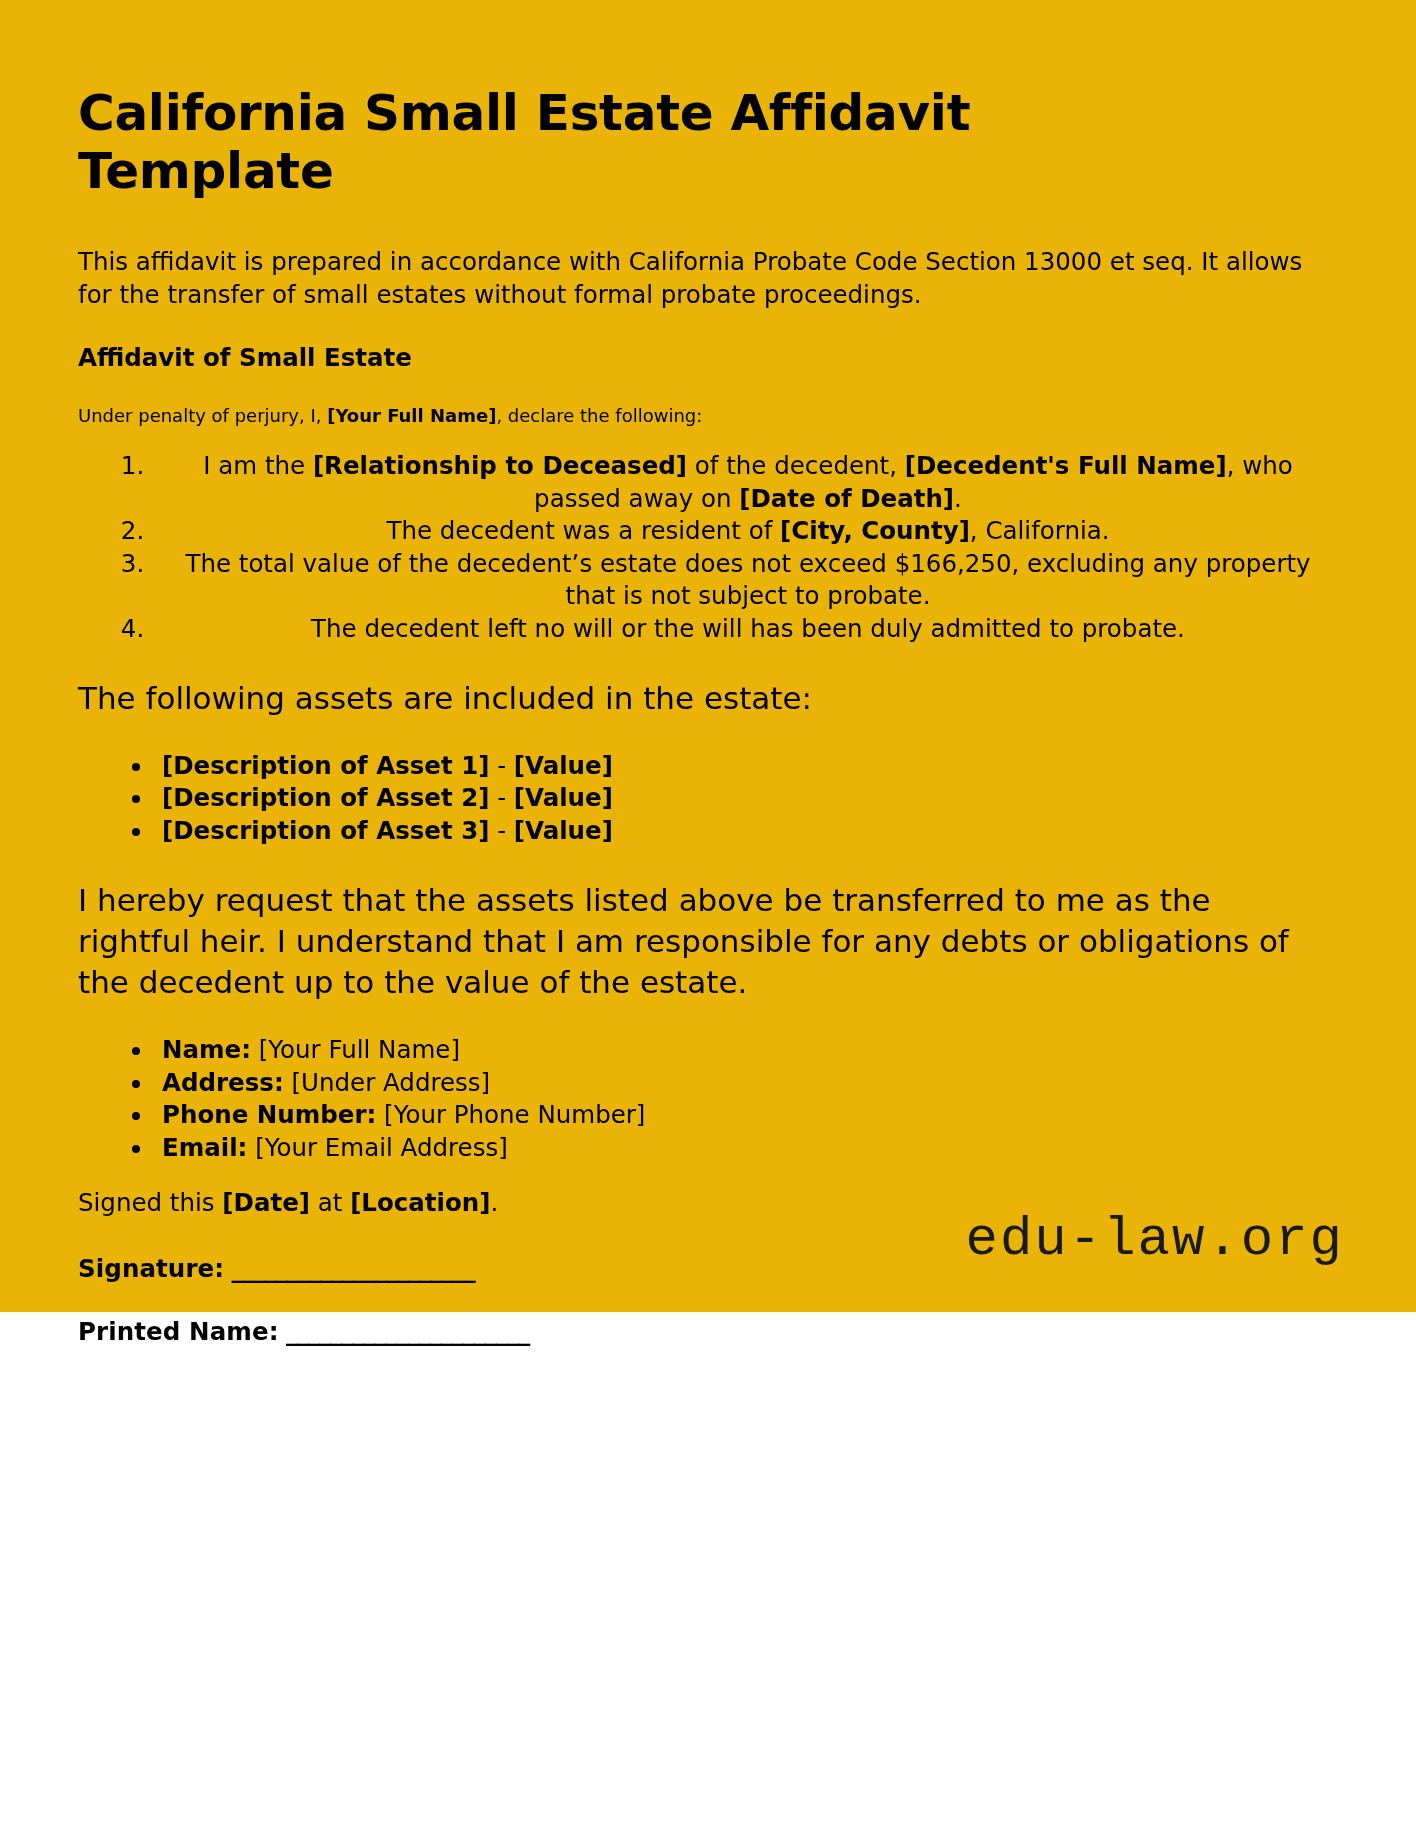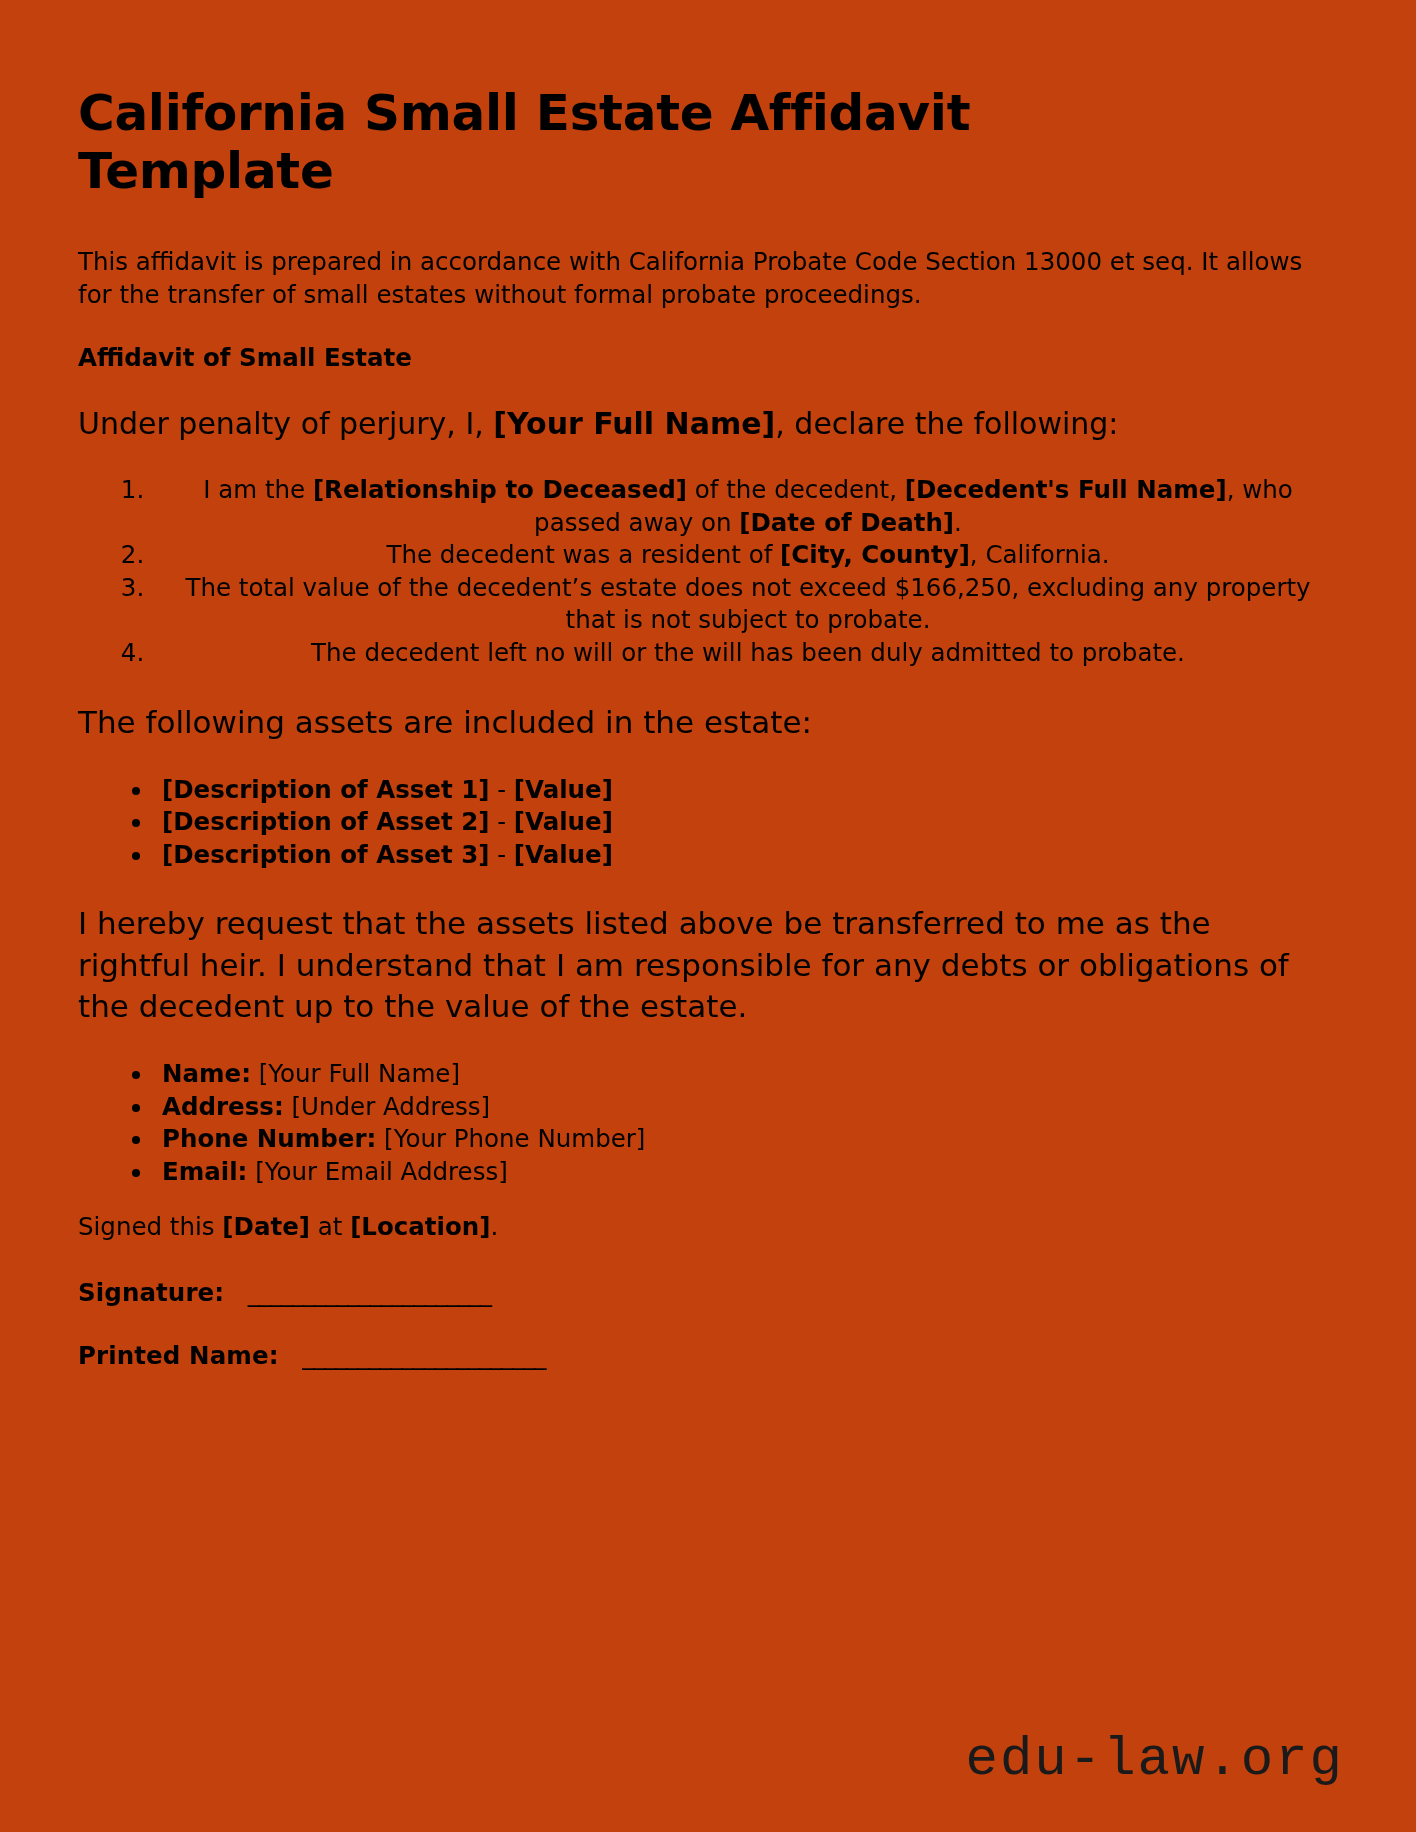--- a/index.html
+++ b/index.html
@@ -12,22 +12,22 @@
     height: 1832px;
     position: relative;
     font-family: "DejaVu Sans", sans-serif;
     color: #000000;
     overflow: hidden;
   }
   .page {
     position: absolute;
     left: 0; top: 0;
     width: 1416px;
-    height: 1832px;
-    background: #c2410c;
+    height: 1312px;
+    background: #eab308;
     box-sizing: border-box;
     padding: 78px 78px 0 78px;
   }
   .doc-title {
     font-size: 50px;
     font-weight: bold;
     line-height: 1.16;
     letter-spacing: -0.3px;
     margin: 0 0 0 0;
     padding-top: 6px;
@@ -38,21 +38,21 @@
     line-height: 1.33;
     margin-top: 46px;
     max-width: 1265px;
   }
   .section-heading {
     font-size: 24.5px;
     font-weight: bold;
     margin-top: 32px;
   }
   .lead-para {
-    font-size: 30px;
+    font-size: 18px;
     line-height: 1.33;
     margin-top: 32px;
   }
   ol.claims {
     font-size: 24.5px;
     line-height: 1.33;
     margin: 22px 0 0 0;
     padding-left: 74px;
     max-width: 1195px;
     text-align: center;
@@ -82,23 +82,22 @@
     line-height: 1.33;
     margin-top: 23px;
   }
   .sig-row {
     font-size: 24.5px;
     font-weight: bold;
     margin-top: 34px;
     letter-spacing: 0.1px;
   }
   .sig-row .rule {
-    font-weight: normal;
+    font-weight: bold;
     letter-spacing: -1.2px;
-    margin-left: 17px;
   }
   .watermark {
     position: absolute;
     right: 72px;
     bottom: 42px;
     font-family: Liberation Mono, monospace;
     font-size: 54px;
     letter-spacing: 2px;
     color: #1a1a1a;
     white-space: nowrap;

